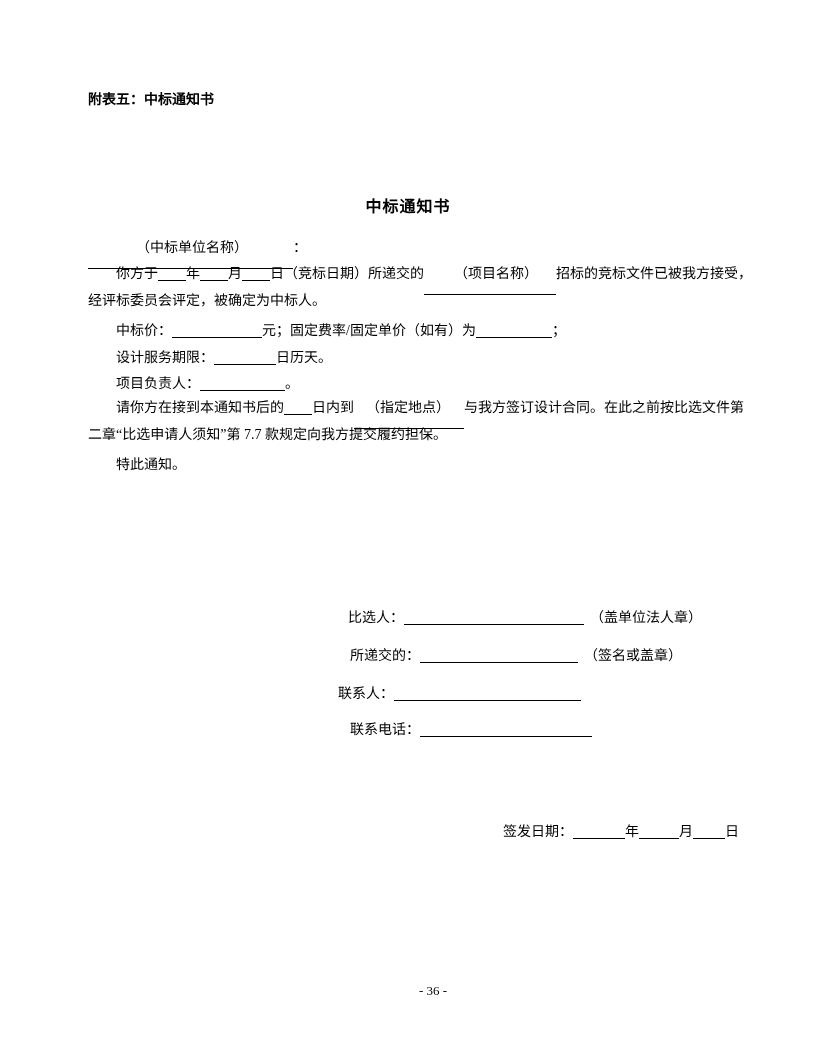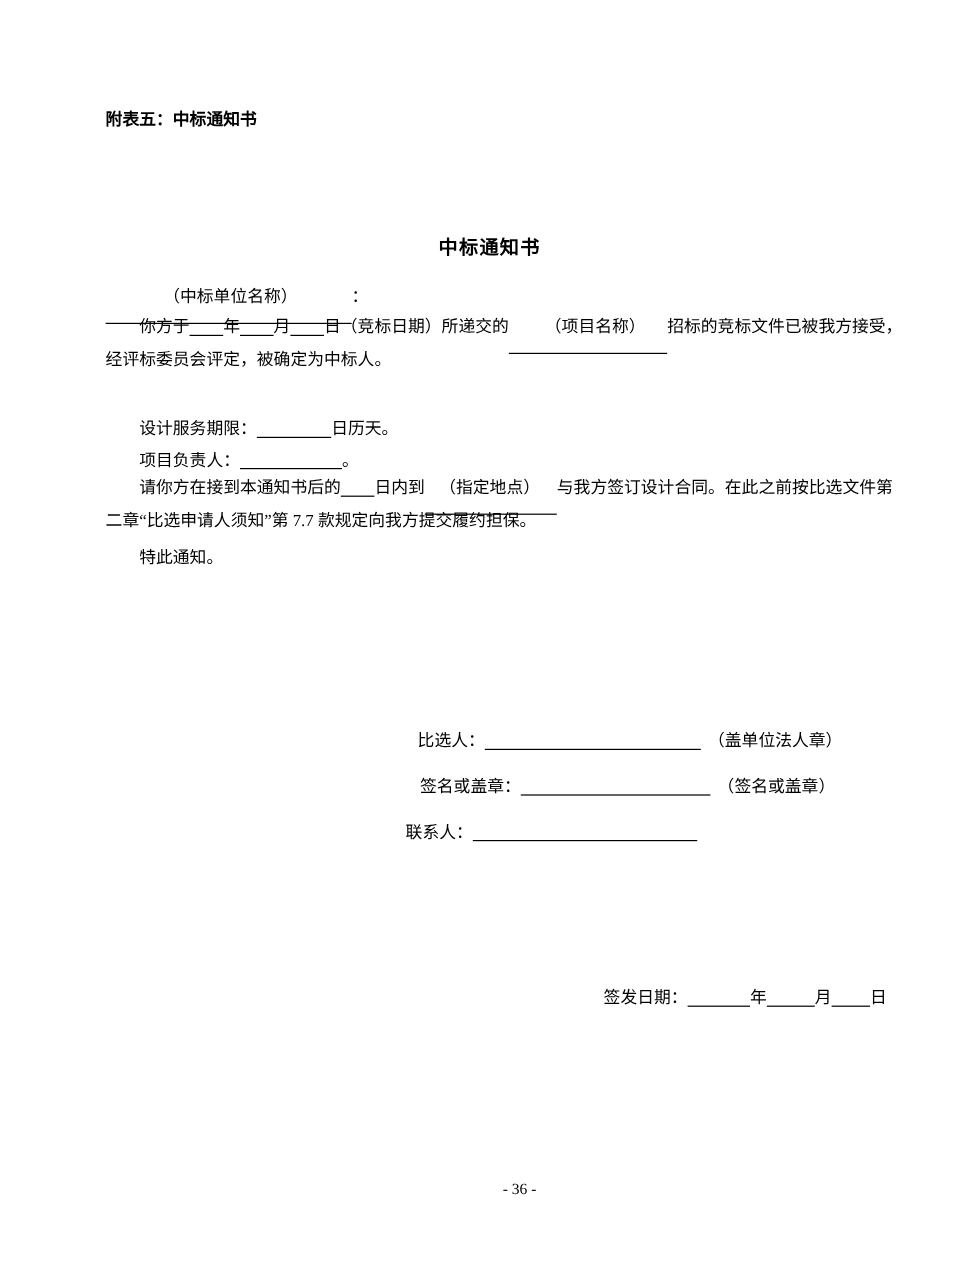--- a/index.html
+++ b/index.html
@@ -64,47 +64,53 @@
   <p class="abs doc-title" style="top:193px;">中标通知书</p>
 
   <p class="abs" style="left:88px; top:236px;">
     <span class="uw" style="padding-left:48px; padding-right:52px;">（中标单位名称）</span><span>：</span>
   </p>
 
   <p class="abs para" style="left:88px; top:260px;">
     <span>你方于</span><span class="bl" style="width:28px;"></span><span>年</span><span class="bl" style="width:28px;"></span><span>月</span><span class="bl" style="width:28px;"></span><span>日（竞标日期）所递交的</span><span class="uw" style="padding-left:30px; padding-right:18px;">（项目名称）</span><span>招标的竞标文件已被我方接受，经评标委员会评定，被确定为中标人。</span>
   </p>
 
+  <p class="abs" style="left:116px; top:319px;">
+    <span>中标价：</span><span class="bl" style="width:90px;"></span><span>元；固定费率/固定单价（如有）为</span><span class="bl" style="width:76px;"></span><span>；</span>
+  </p>
 
   <p class="abs" style="left:116px; top:346px;">
     <span>设计服务期限：</span><span class="bl" style="width:62px;"></span><span>日历天。</span>
   </p>
 
   <p class="abs" style="left:116px; top:372px;">
     <span>项目负责人：</span><span class="bl" style="width:85px;"></span><span>。</span>
   </p>
 
   <p class="abs para" style="left:88px; top:394px;">
     <span>请你方在接到本通知书后的</span><span class="bl" style="width:28px;"></span><span>日内到</span><span class="uw" style="padding-left:12px; padding-right:14px;">（指定地点）</span><span>与我方签订设计合同。在此之前按比选文件第二章“比选申请人须知”第 7.7 款规定向我方提交履约担保。</span>
   </p>
 
   <p class="abs" style="left:116px; top:453px;">特此通知。</p>
 
   <p class="abs" style="left:348px; top:606px;">
     <span>比选人：</span><span class="bl" style="width:180px;"></span><span class="note-gap">（盖单位法人章）</span>
   </p>
 
   <p class="abs" style="left:350px; top:644px;">
-    <span>签名或盖章：</span><span class="bl" style="width:158px;"></span><span class="note-gap">（签名或盖章）</span>
+    <span>所递交的：</span><span class="bl" style="width:158px;"></span><span class="note-gap">（签名或盖章）</span>
   </p>
 
   <p class="abs" style="left:338px; top:682px;">
     <span>联系人：</span><span class="bl" style="width:187px;"></span>
   </p>
 
+  <p class="abs" style="left:350px; top:718px;">
+    <span>联系电话：</span><span class="bl" style="width:172px;"></span>
+  </p>
 
   <p class="abs" style="left:503px; top:820px;">
     <span>签发日期：</span><span class="bl" style="width:52px;"></span><span>年</span><span class="bl" style="width:40px;"></span><span>月</span><span class="bl" style="width:32px;"></span><span>日</span>
   </p>
 
   <p class="abs page-num" style="top:983px;">- 36 -</p>
 
 </div>
 
 </body></html>

